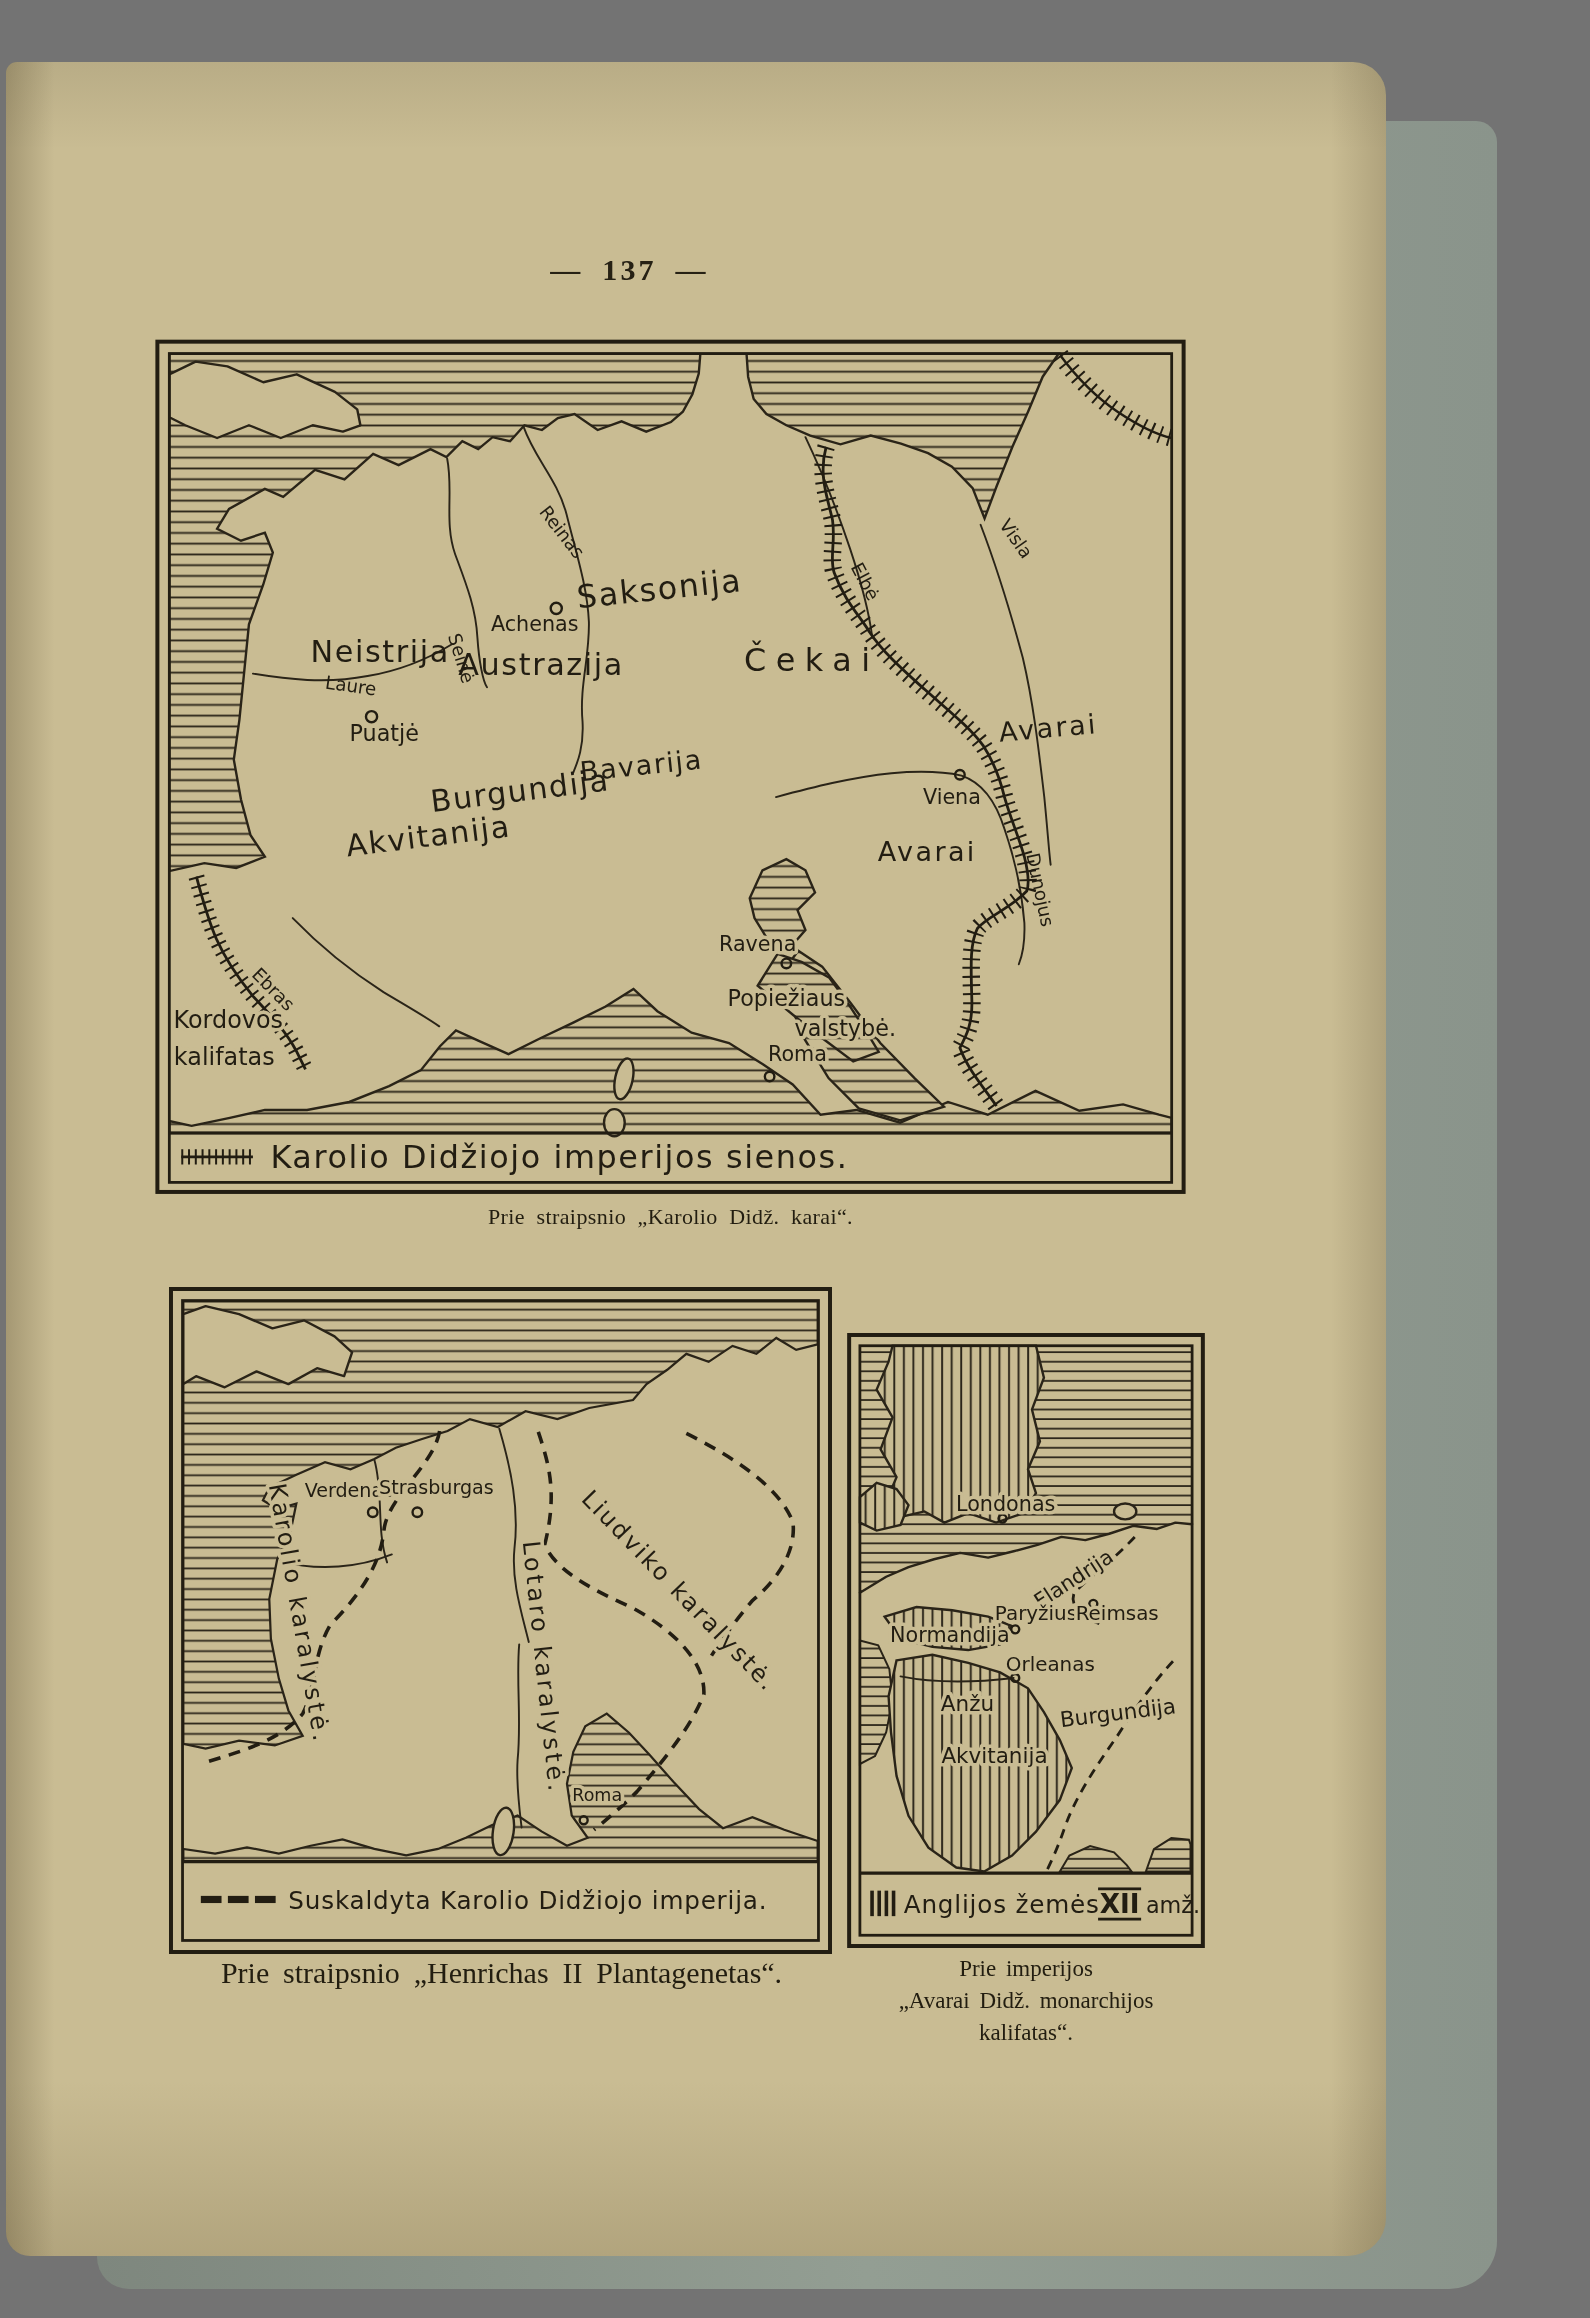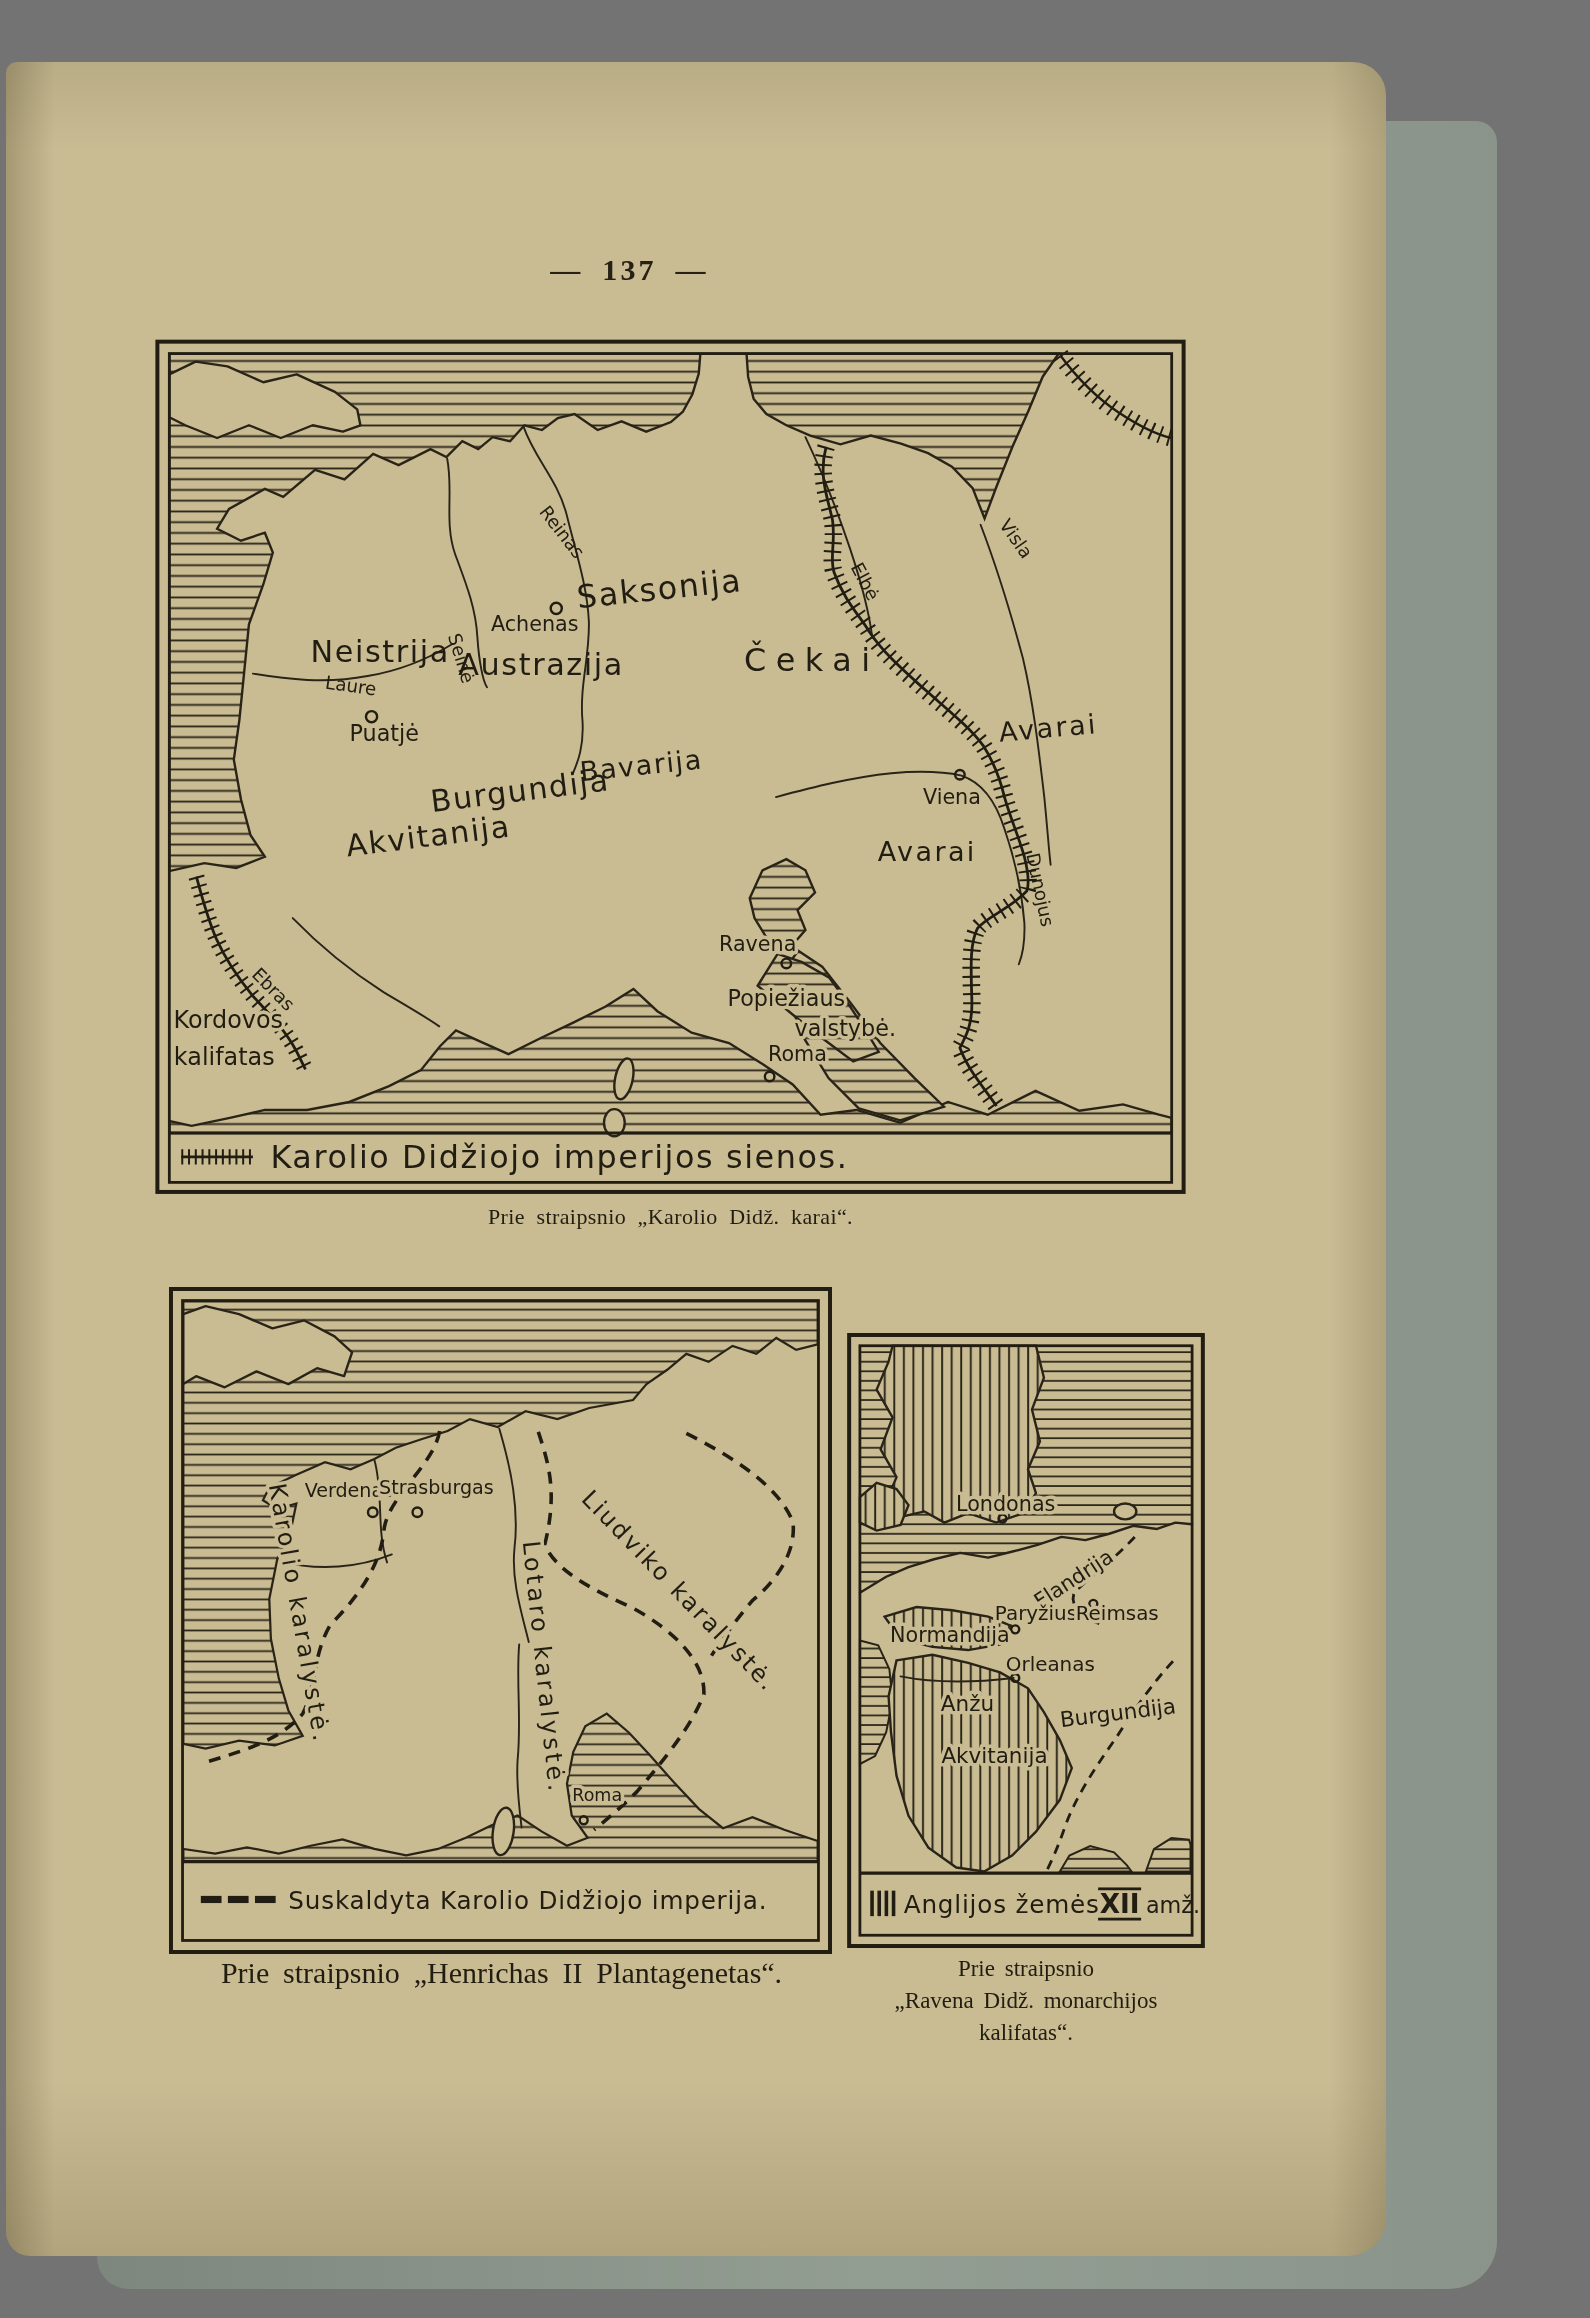--- a/index.html
+++ b/index.html
@@ -256,18 +256,18 @@
     <text x="1134" y="2402" font-size="31" letter-spacing="1">Anglijos žemės</text>
     <rect x="1378" y="2370" width="54" height="3.5" fill="#221d12"></rect>
     <text x="1380" y="2402" font-size="33" font-weight="bold">XII</text>
     <rect x="1378" y="2408" width="54" height="3.5" fill="#221d12"></rect>
     <text x="1438" y="2402" font-size="28">amž.</text>
   </svg>
 
   <div id="cap1" class="caption serif">Prie straipsnio „Karolio Didž. karai“.</div>
   <div id="cap2" class="caption serif">Prie straipsnio „Henrichas II Plantagenetas“.</div>
   <div id="cap3" class="caption serif">
-    <div>Prie straipsnio</div>
-    <div>„Ravena Didž. monarchijos</div>
+    <div>Prie imperijos</div>
+    <div>„Avarai Didž. monarchijos</div>
     <div>kalifatas“.</div>
   </div>
 </div>
 
 
 </body></html>

